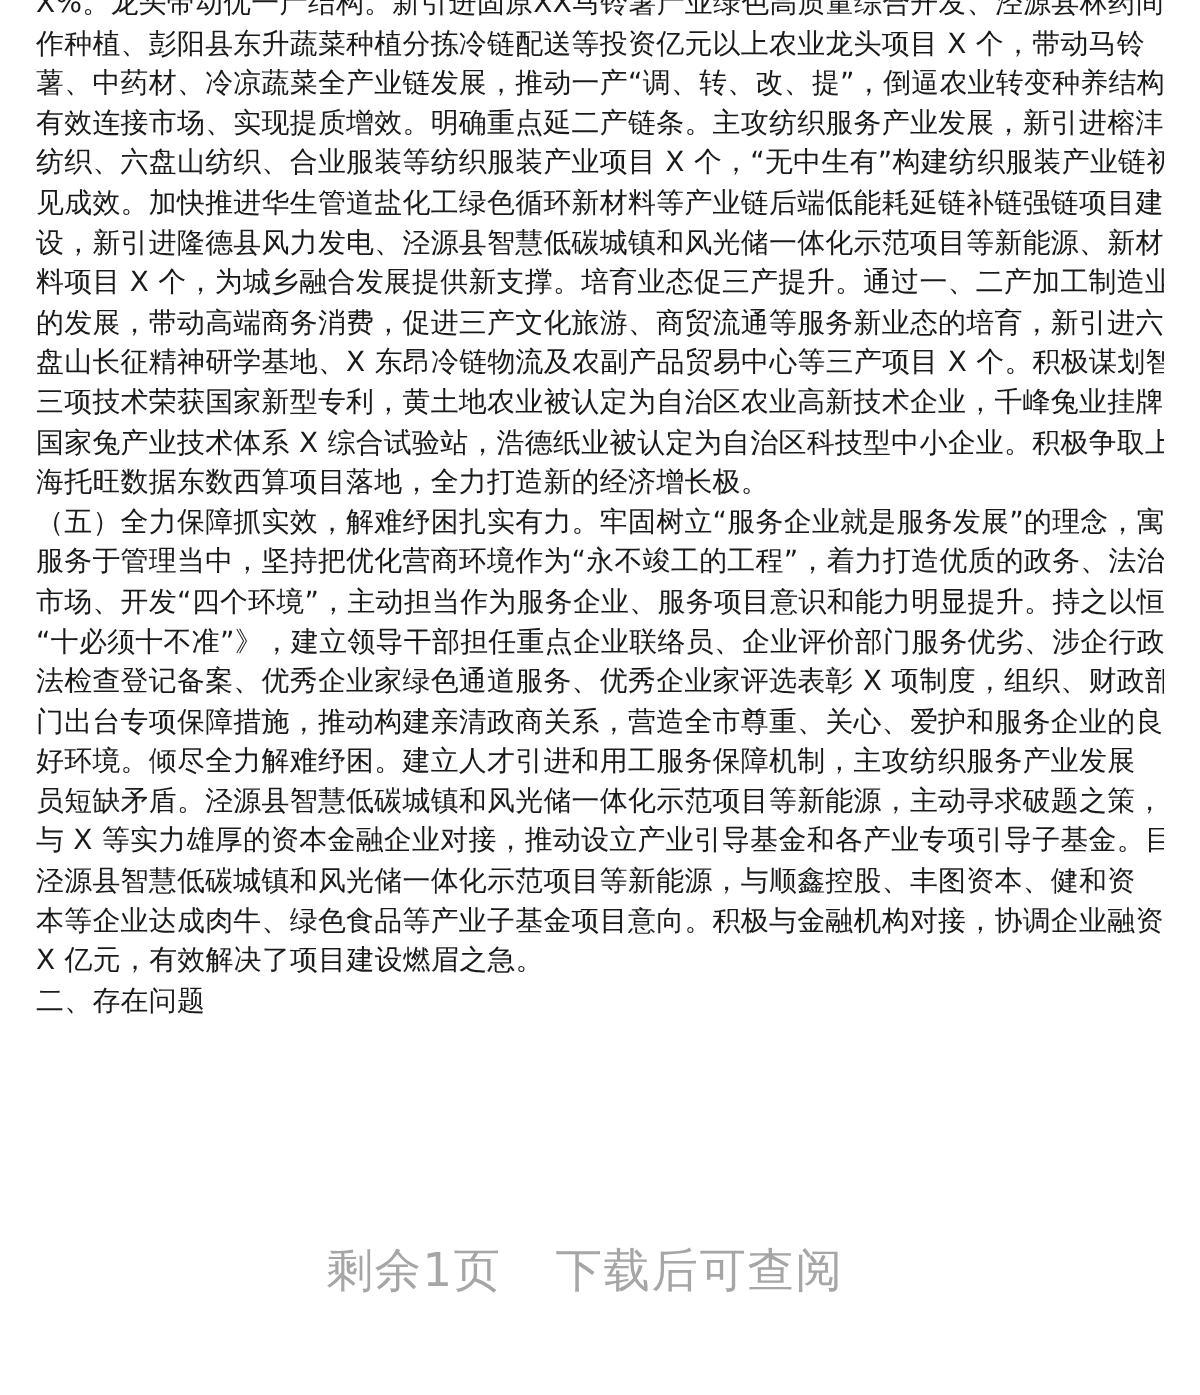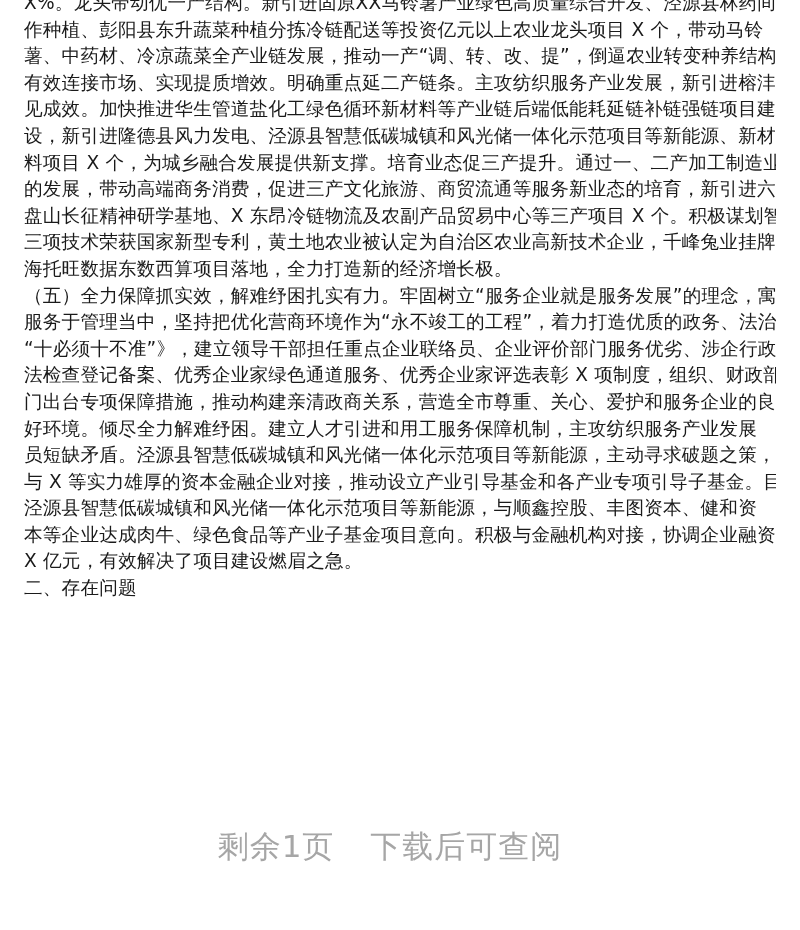--- a/index.html
+++ b/index.html
@@ -13,29 +13,32 @@
   .footer span + span { margin-left: 36px; }
 </style>
 </head>
 <body>
 
 <div class="doc">
   <div class="line">X%。龙头带动优一产结构。新引进固原XX马铃薯产业绿色高质量综合开发、泾源县林药间</div>
   <div class="line">作种植、彭阳县东升蔬菜种植分拣冷链配送等投资亿元以上农业龙头项目 X 个，带动马铃</div>
   <div class="line">薯、中药材、冷凉蔬菜全产业链发展，推动一产“调、转、改、提”，倒逼农业转变种养结构、</div>
   <div class="line">有效连接市场、实现提质增效。明确重点延二产链条。主攻纺织服务产业发展，新引进榕沣</div>
+  <div class="line">纺织、六盘山纺织、合业服装等纺织服装产业项目 X 个，“无中生有”构建纺织服装产业链初</div>
   <div class="line">见成效。加快推进华生管道盐化工绿色循环新材料等产业链后端低能耗延链补链强链项目建</div>
   <div class="line">设，新引进隆德县风力发电、泾源县智慧低碳城镇和风光储一体化示范项目等新能源、新材</div>
   <div class="line">料项目 X 个，为城乡融合发展提供新支撑。培育业态促三产提升。通过一、二产加工制造业</div>
   <div class="line">的发展，带动高端商务消费，促进三产文化旅游、商贸流通等服务新业态的培育，新引进六</div>
   <div class="line">盘山长征精神研学基地、X 东昂冷链物流及农副产品贸易中心等三产项目 X 个。积极谋划智</div>
   <div class="line">三项技术荣获国家新型专利，黄土地农业被认定为自治区农业高新技术企业，千峰兔业挂牌</div>
+  <div class="line">国家兔产业技术体系 X 综合试验站，浩德纸业被认定为自治区科技型中小企业。积极争取上</div>
   <div class="line">海托旺数据东数西算项目落地，全力打造新的经济增长极。</div>
   <div class="line">（五）全力保障抓实效，解难纾困扎实有力。牢固树立“服务企业就是服务发展”的理念，寓</div>
   <div class="line">服务于管理当中，坚持把优化营商环境作为“永不竣工的工程”，着力打造优质的政务、法治、</div>
+  <div class="line">市场、开发“四个环境”，主动担当作为服务企业、服务项目意识和能力明显提升。持之以恒</div>
   <div class="line">“十必须十不准”》，建立领导干部担任重点企业联络员、企业评价部门服务优劣、涉企行政执</div>
   <div class="line">法检查登记备案、优秀企业家绿色通道服务、优秀企业家评选表彰 X 项制度，组织、财政部</div>
   <div class="line">门出台专项保障措施，推动构建亲清政商关系，营造全市尊重、关心、爱护和服务企业的良</div>
   <div class="line">好环境。倾尽全力解难纾困。建立人才引进和用工服务保障机制，主攻纺织服务产业发展</div>
   <div class="line">员短缺矛盾。泾源县智慧低碳城镇和风光储一体化示范项目等新能源，主动寻求破题之策，</div>
   <div class="line">与 X 等实力雄厚的资本金融企业对接，推动设立产业引导基金和各产业专项引导子基金。目</div>
   <div class="line">泾源县智慧低碳城镇和风光储一体化示范项目等新能源，与顺鑫控股、丰图资本、健和资</div>
   <div class="line">本等企业达成肉牛、绿色食品等产业子基金项目意向。积极与金融机构对接，协调企业融资</div>
   <div class="line">X 亿元，有效解决了项目建设燃眉之急。</div>
   <div class="line">二、存在问题</div>

